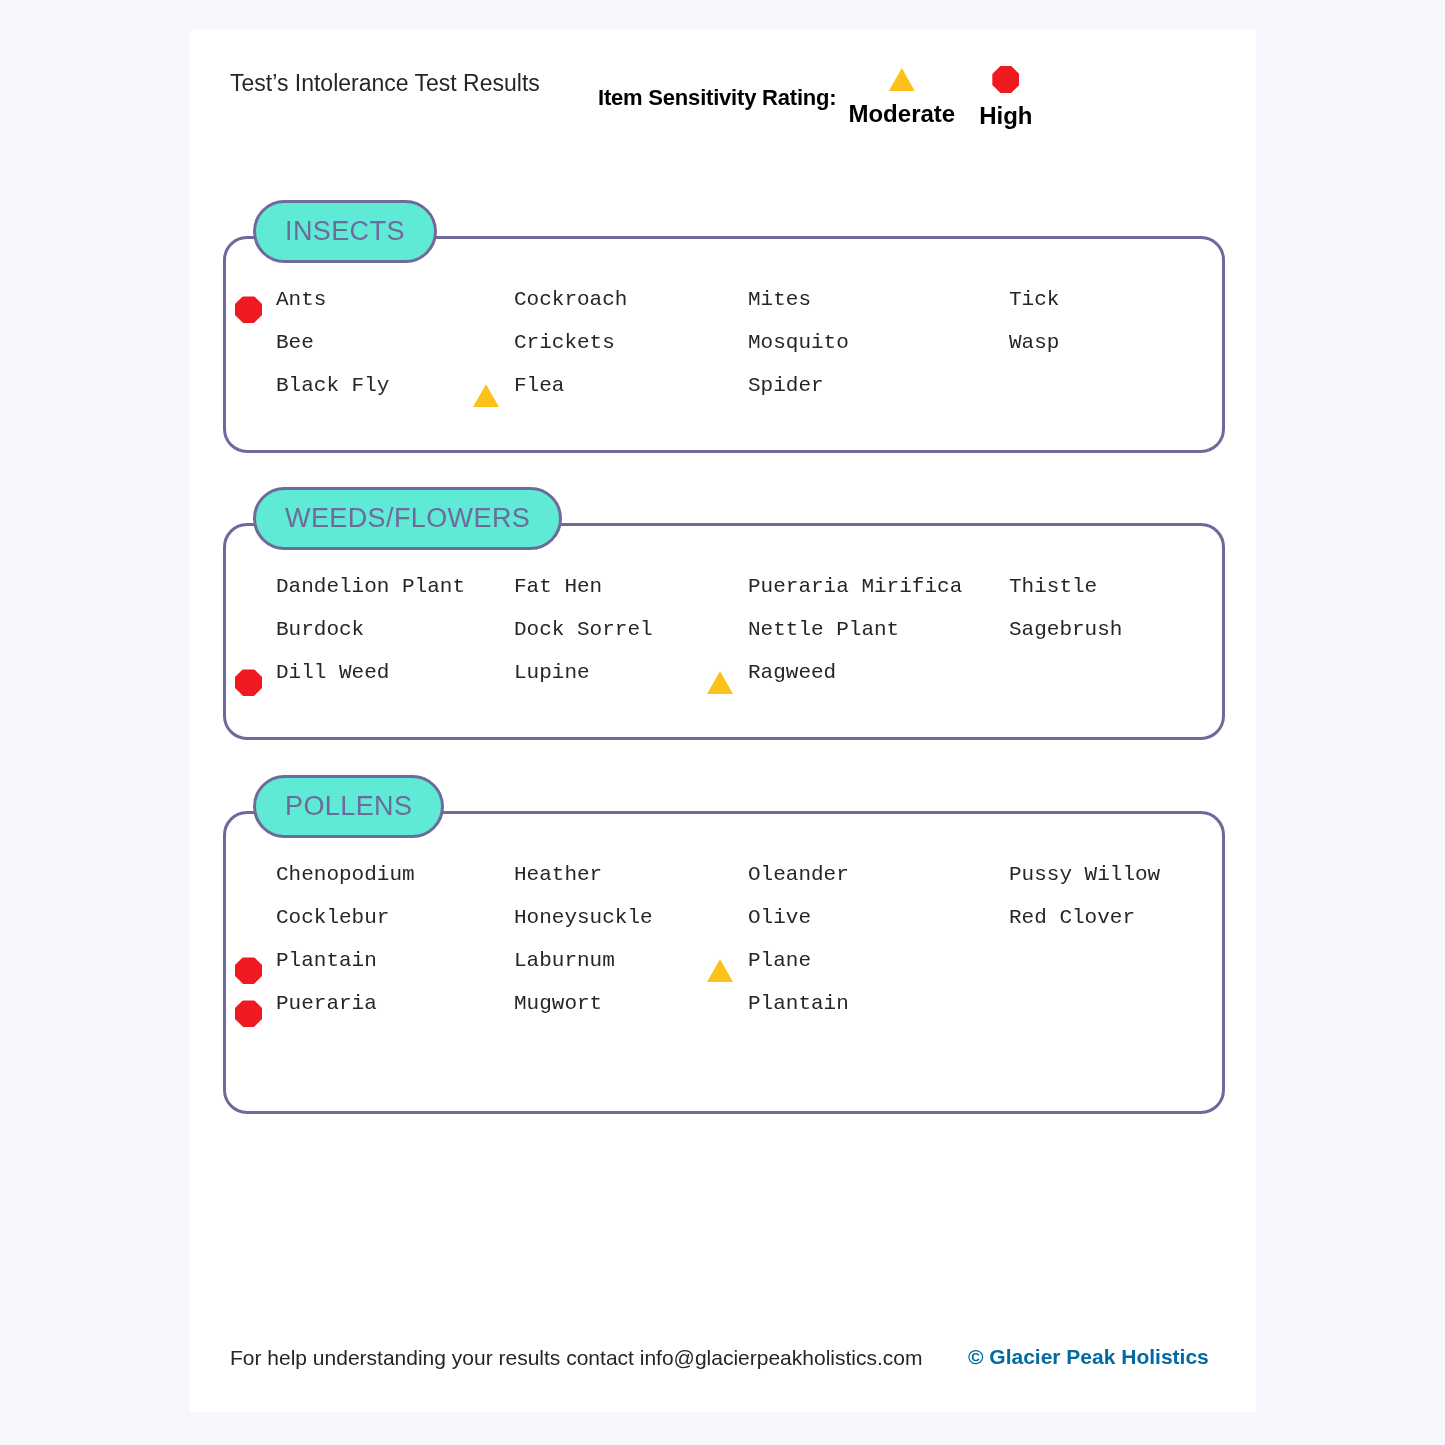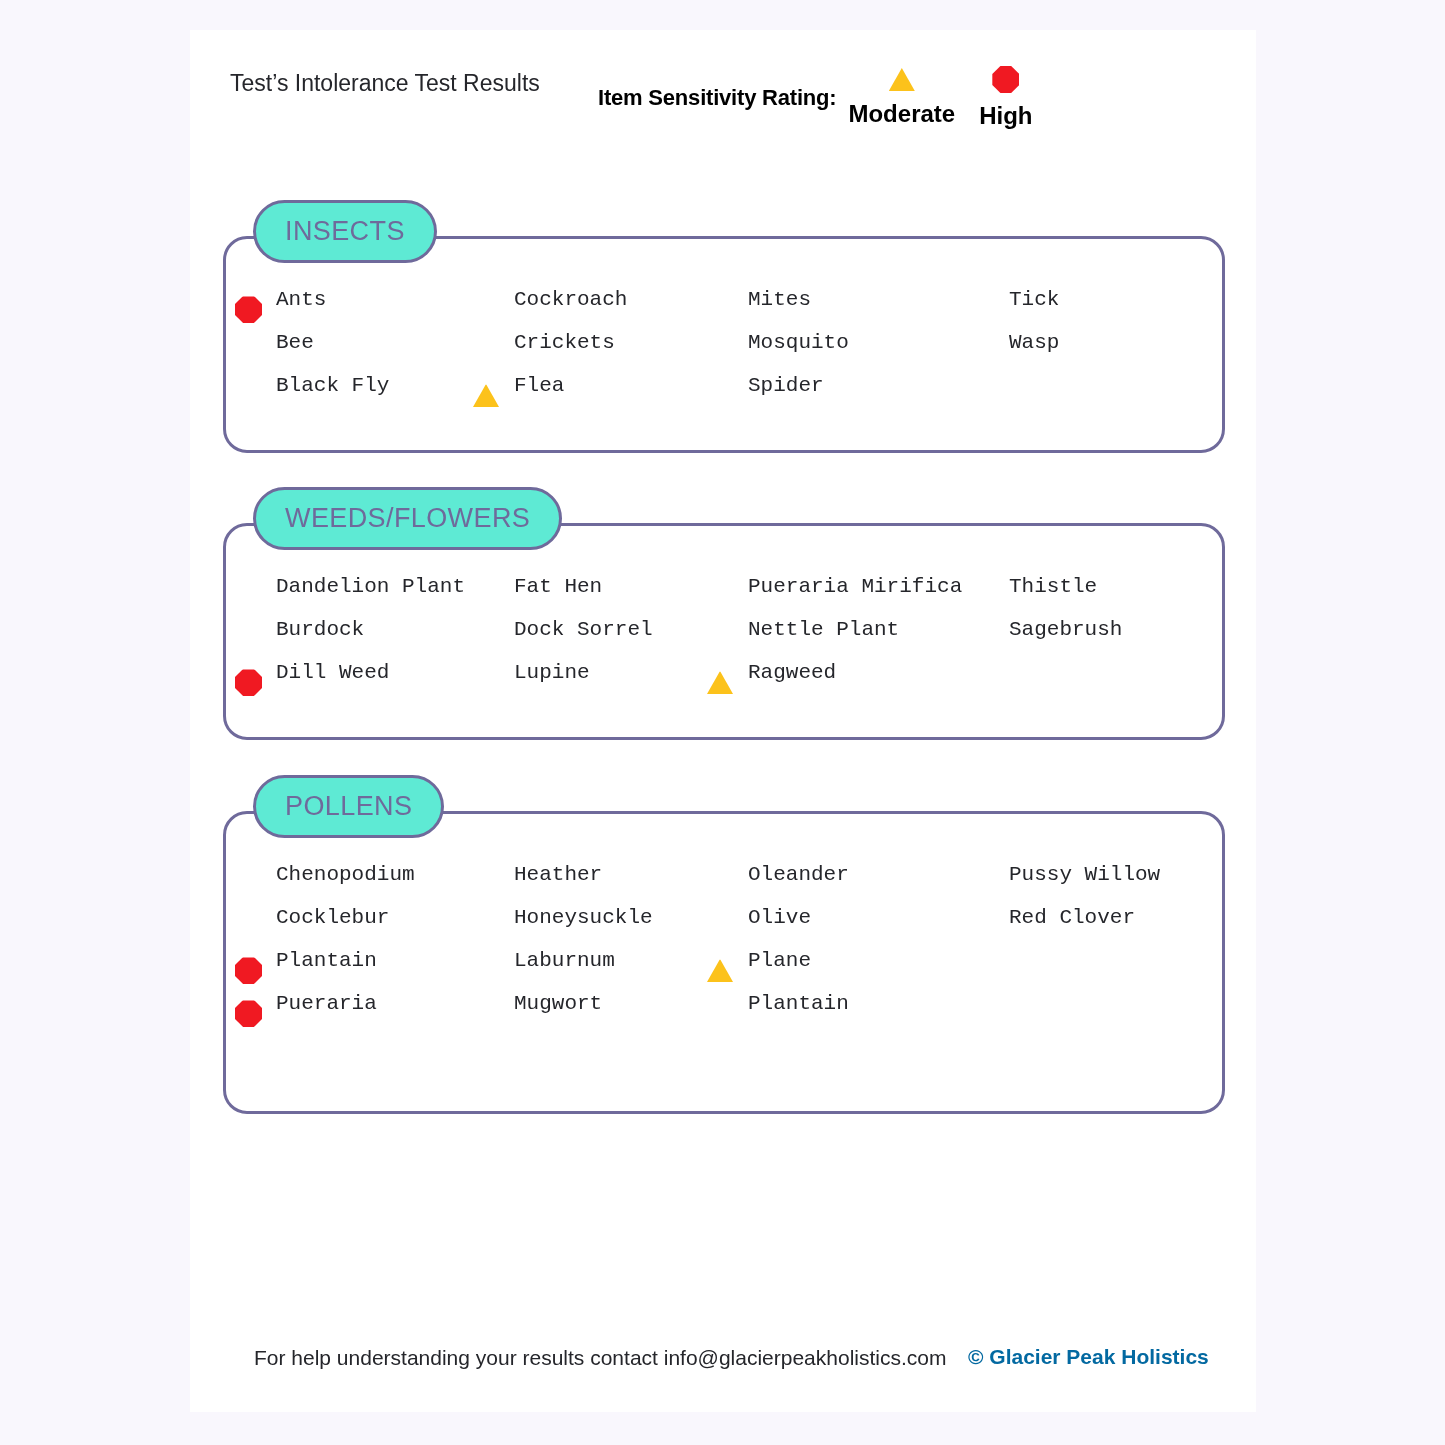--- a/index.html
+++ b/index.html
@@ -171,21 +171,20 @@
     height: 90px;
   }
 
   #footer-help {
     position: absolute;
     left: 40px;
     top: 24px;
     font-size: 21px;
     color: #25262b;
     white-space: nowrap;
-    margin-left: 24px;
   }
 
   #footer-copyright {
     position: absolute;
     left: 778px;
     top: 23px;
     font-size: 21px;
     font-weight: bold;
     color: #0369a1;
     white-space: nowrap;

